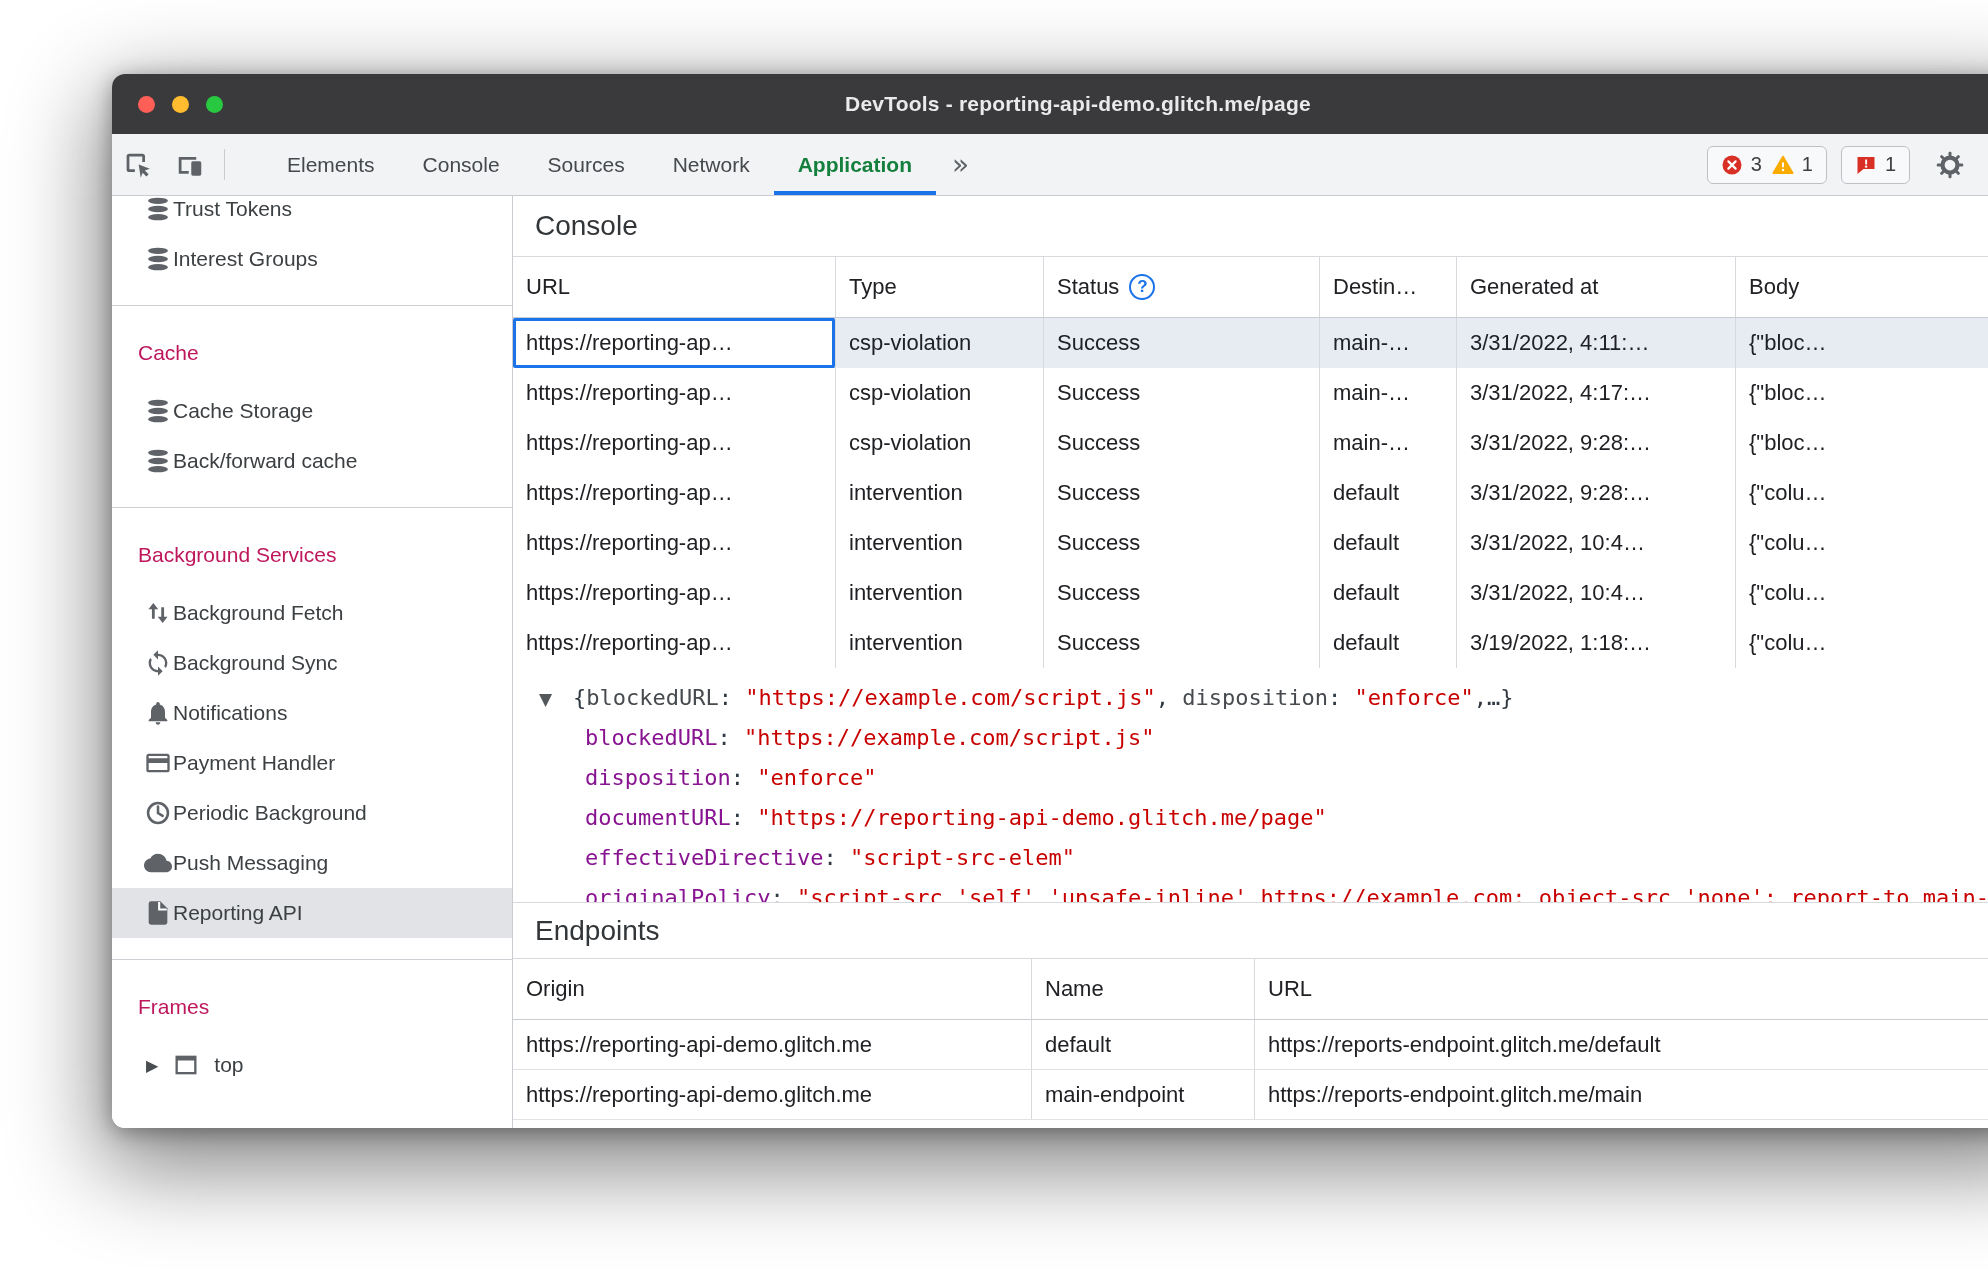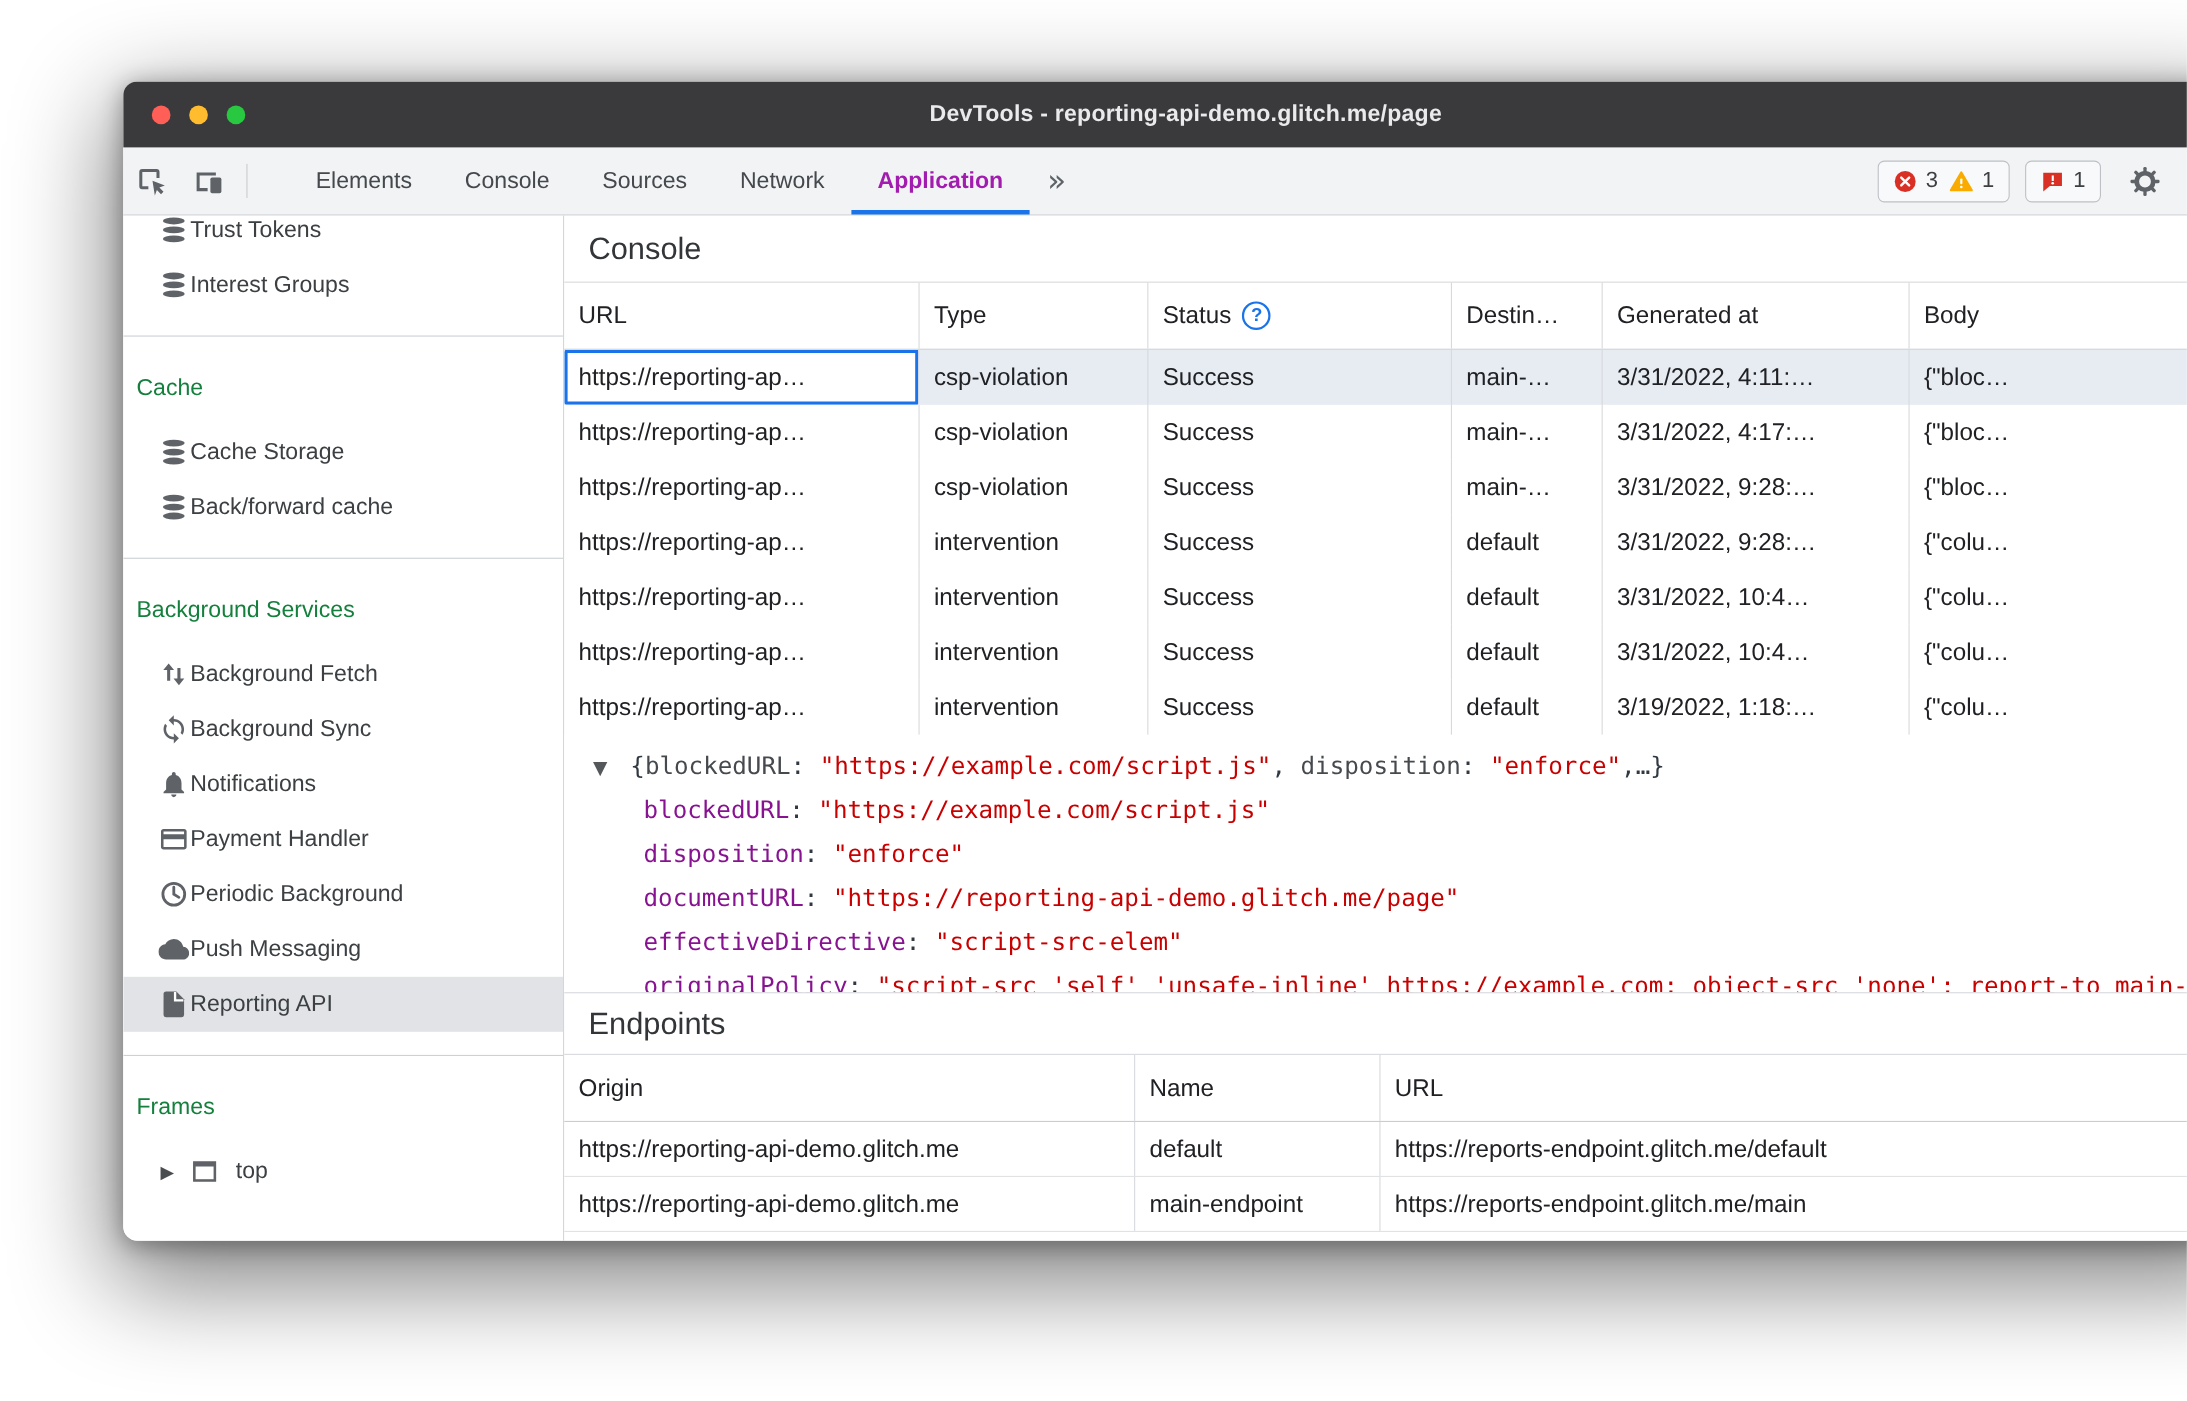--- a/index.html
+++ b/index.html
@@ -19,38 +19,38 @@
   .window-title{color:#eaeaec;font-size:21px;font-weight:700;letter-spacing:.2px}
 
   
   .toolbar{flex:none;height:62px;background:#f1f3f4;border-bottom:1px solid #c9ccd1;
     display:flex;align-items:stretch;padding:0 16px 0 0}
   .tool-btn{background:none;border:none;width:52px;display:flex;align-items:center;
     justify-content:center;cursor:pointer;color:#5f6368}
   .vsep{width:1px;background:#c9ccd1;margin:15px 8px}
   .tabs{display:flex;align-items:stretch;margin-left:30px}
   .tab{display:flex;align-items:center;padding:0 24px;font-size:21px;color:#45484c;cursor:pointer}
-  .tab.selected{color:#a21caf;font-weight:700;box-shadow:inset 0 -4px 0 #1a73e8}
+  .tab.selected{color:#15803d;font-weight:700;box-shadow:inset 0 -4px 0 #1a73e8}
   .more-tabs{display:flex;align-items:center;padding:0 16px;color:#5f6368;font-size:28px;
     cursor:pointer;font-family:"DejaVu Sans",sans-serif}
   .toolbar-spacer{flex:1}
   .badge-box{display:flex;align-items:center;gap:10px;border:1px solid #bdc1c6;border-radius:6px;
     padding:0 13px;height:38px;align-self:center;margin-right:14px;cursor:pointer;background:#f8f9fa}
   .badge-item{display:flex;align-items:center;gap:8px}
   .badge-count{font-size:20px;color:#3c4043}
 
   
   .content{flex:1;display:flex;min-height:0}
   .sidebar{flex:none;width:401px;border-right:1px solid #c9ccd1;overflow:hidden;background:#fff}
   .side-item{height:50px;display:flex;align-items:center;padding-left:32px;gap:1px;
     font-size:21px;color:#3c4043;cursor:pointer;white-space:nowrap;overflow:hidden}
   .side-item.clipped{margin-top:-12px}
   .side-item.selected{background:#e1e3e6}
-  .side-header{height:50px;display:flex;align-items:center;padding-left:12px;font-size:21px;
-    color:#15803d;margin-bottom:8px;white-space:nowrap}
+  .side-header{height:50px;display:flex;align-items:center;padding-left:26px;font-size:21px;
+    color:#be185d;margin-bottom:8px;white-space:nowrap}
   .side-divider{border-top:1px solid #cdd0d4;margin:21px 0 22px}
   .side-icon{flex:none;width:28px;height:28px;display:flex;align-items:center;justify-content:center}
   .frame-item{padding-left:34px;gap:14px}
   .glyph{font-family:"DejaVu Sans",sans-serif;color:#5f6368}
   .expand-glyph{font-size:16px;color:#4a4d50}
 
   
   .main{flex:1;display:flex;flex-direction:column;min-width:0;background:#fff}
   .section-title{flex:none;display:flex;align-items:center;padding-left:22px;font-size:28px;color:#333639}
   .title-reports{height:60px}

